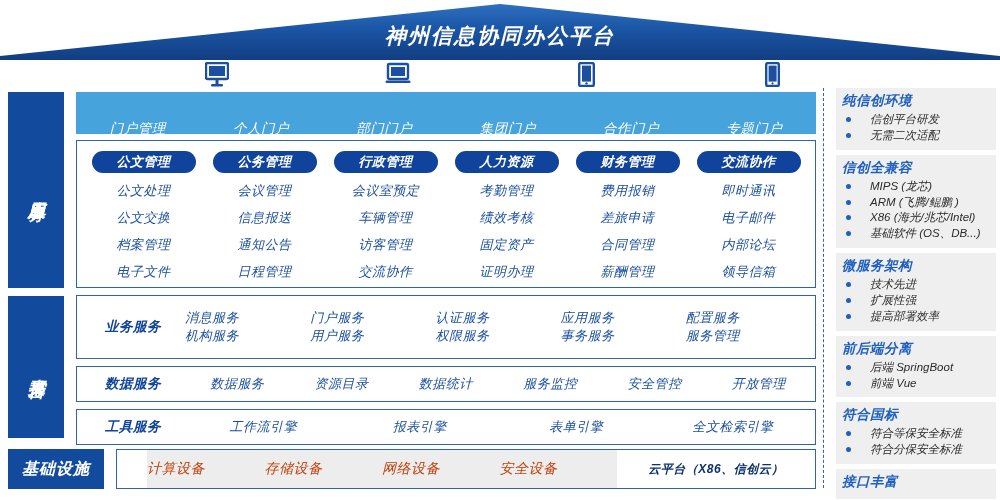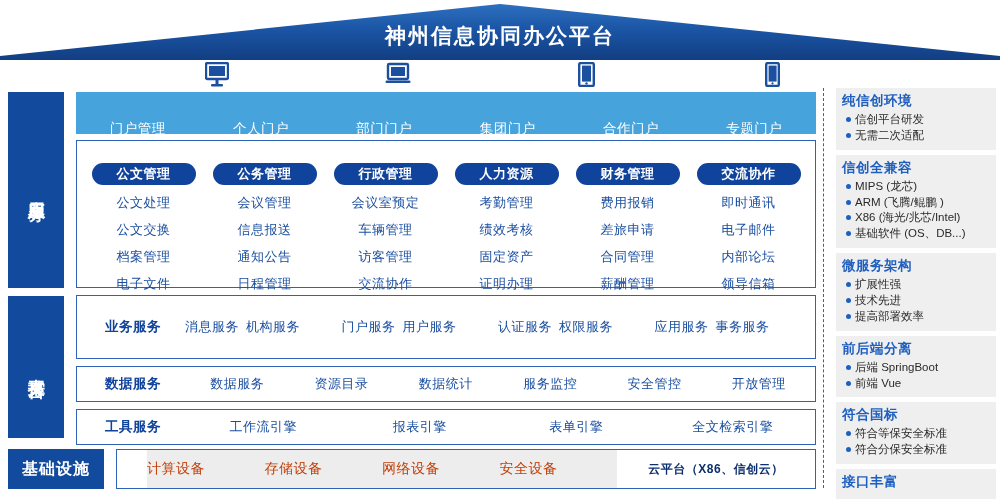--- a/index.html
+++ b/index.html
@@ -2,21 +2,21 @@
 <html><head>
 <meta charset="utf-8">
 <style>
   * { box-sizing: border-box; margin: 0; padding: 0; }
   html, body {
     width: 1000px; height: 500px;
     background: #ffffff;
     font-family: "Liberation Sans", "DejaVu Sans", sans-serif;
     overflow: hidden;
   }
-  .page { position: relative; width: 1000px; height: 500px; }
+  .page { position: relative; width: 1000px; height: 500px; font-style: italic; }
 
   
   .roof-wrap { position: absolute; left: 0; top: 0; width: 1000px; height: 62px; }
   .roof-svg { position: absolute; left: 0; top: 0; }
   .roof-title {
     position: absolute; left: 0; top: 22px; width: 1000px;
     text-align: center; color: #ffffff;
     font-size: 21px; font-weight: bold; letter-spacing: 2px;
   }
 
@@ -47,41 +47,41 @@
   .portal-cell {
     flex: 1; text-align: center; color: #ffffff;
     font-size: 13.5px; letter-spacing: .5px; margin-top: 32px;
   }
 
   .app-box {
     margin-top: 6px; border: 1px solid #2D62B6; background: #fff;
     padding: 10px 6px 8px 6px; height: 148px;
   }
   .app-grid { display: flex; }
-  .app-col { flex: 1; display: flex; flex-direction: column; align-items: center; margin-top: 12px; }
+  .app-col { flex: 1; display: flex; flex-direction: column; align-items: center; }
   .pill {
     width: 104px; height: 22px; border-radius: 11px;
     background: #10439B; color: #fff;
     display: flex; align-items: center; justify-content: center;
     font-size: 13px; font-weight: bold; letter-spacing: .5px;
   }
   .app-item {
     margin-top: 9px; font-size: 13px; color: #1B4FA0; letter-spacing: .5px;
   }
 
   .svc-box {
     margin-top: 7px; border: 1px solid #2D62B6; background: #fff;
   }
   .svc-biz { height: 62px; display: flex; align-items: center; padding: 0 4px; }
   .svc-label {
     width: 104px; text-align: center; font-size: 13.5px;
     font-weight: bold; color: #10439B; letter-spacing: .5px; flex: none;
   }
   .biz-cols { flex: 1; display: flex; }
-  .biz-col { flex: 1; display: flex; flex-direction: row; align-items: flex-start; gap: 7px; }
+  .biz-col { flex: 1; display: flex; flex-direction: column; align-items: flex-start; }
   .biz-item { font-size: 13px; color: #1B4FA0; letter-spacing: .5px; }
 
   .svc-row { height: 34px; display: flex; align-items: center; padding: 0 4px; }
   .row-cols { flex: 1; display: flex; }
   .row-cell { flex: 1; text-align: center; font-size: 13px; color: #1B4FA0; letter-spacing: .5px; }
 
   .infra-box {
     position: absolute; left: 116px; top: 449px; width: 700px; height: 40px;
     border: 1px solid #2D62B6; background: #fff;
     display: flex; align-items: center;
@@ -103,21 +103,21 @@
   }
 
   
   .sidebar { position: absolute; left: 836px; top: 88px; width: 160px; }
   .side-card { background: #EFEFEF; padding: 4px 6px 6px 6px; margin-bottom: 5px; }
   .side-title {
     font-size: 13.5px; font-weight: bold; color: #1F5FBF;
     letter-spacing: .5px; margin-bottom: 2px;
   }
   .side-li {
-    display: flex; align-items: flex-start; gap: 4px;
+    display: flex; align-items: flex-start; gap: 19px;
     font-size: 11.5px; color: #2A2A2A; line-height: 1.38; padding-left: 4px;
   }
   .bullet {
     width: 5px; height: 5px; border-radius: 50%;
     background: #1F5FBF; flex: none; margin-top: 5px;
   }
 </style>
 </head>
 <body>
 
@@ -250,20 +250,24 @@
               <div class="biz-item">用户服务</div>
             </div>
             <div class="biz-col">
               <div class="biz-item">认证服务</div>
               <div class="biz-item">权限服务</div>
             </div>
             <div class="biz-col">
               <div class="biz-item">应用服务</div>
               <div class="biz-item">事务服务</div>
             </div>
+            <div class="biz-col">
+              <div class="biz-item">配置服务</div>
+              <div class="biz-item">服务管理</div>
+            </div>
           </div>
       </div>
     </div>
 
     <div class="svc-box">
       <div class="svc-row">
         <div class="svc-label">数据服务</div>
         <div class="row-cols" id="data-cols">
             <div class="row-cell">数据服务</div>
             <div class="row-cell">资源目录</div>
@@ -329,28 +333,28 @@
         </div>
         <div class="side-li">
           <span class="bullet"></span>
           <span>基础软件 (OS、DB...)</span>
         </div>
       </div>
       <div class="side-card">
         <div class="side-title">微服务架构</div>
         <div class="side-li">
           <span class="bullet"></span>
+          <span>技术先进</span>
+        </div>
+        <div class="side-li">
+          <span class="bullet"></span>
           <span>扩展性强</span>
         </div>
         <div class="side-li">
           <span class="bullet"></span>
-          <span>技术先进</span>
-        </div>
-        <div class="side-li">
-          <span class="bullet"></span>
           <span>提高部署效率</span>
         </div>
       </div>
       <div class="side-card">
         <div class="side-title">前后端分离</div>
         <div class="side-li">
           <span class="bullet"></span>
           <span>后端 SpringBoot</span>
         </div>
         <div class="side-li">

